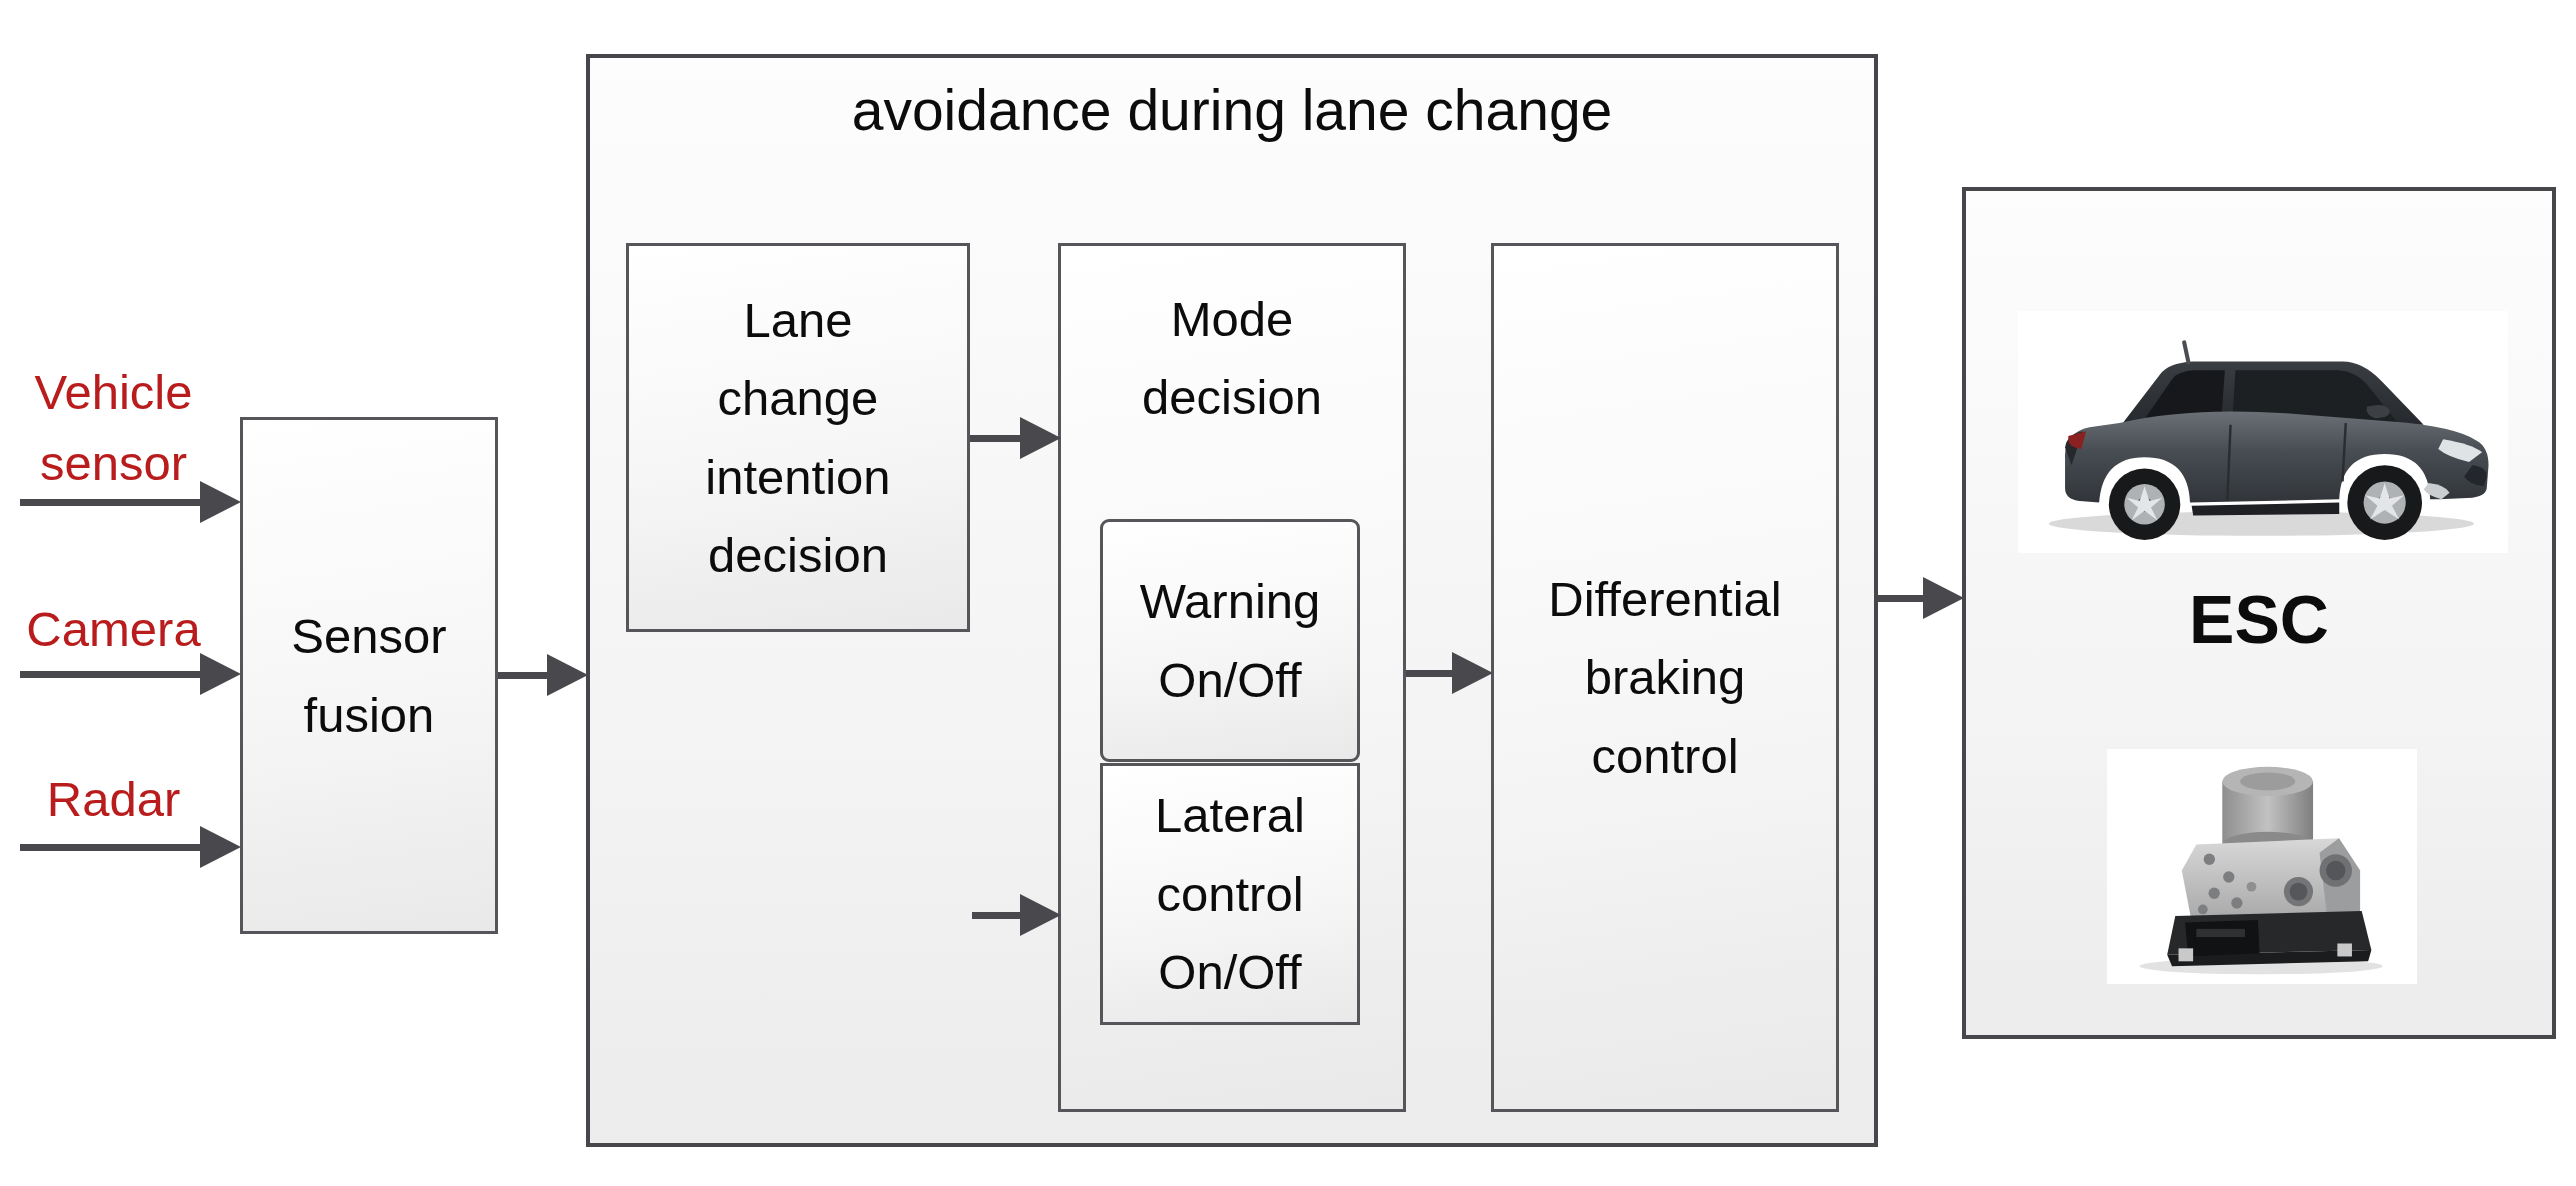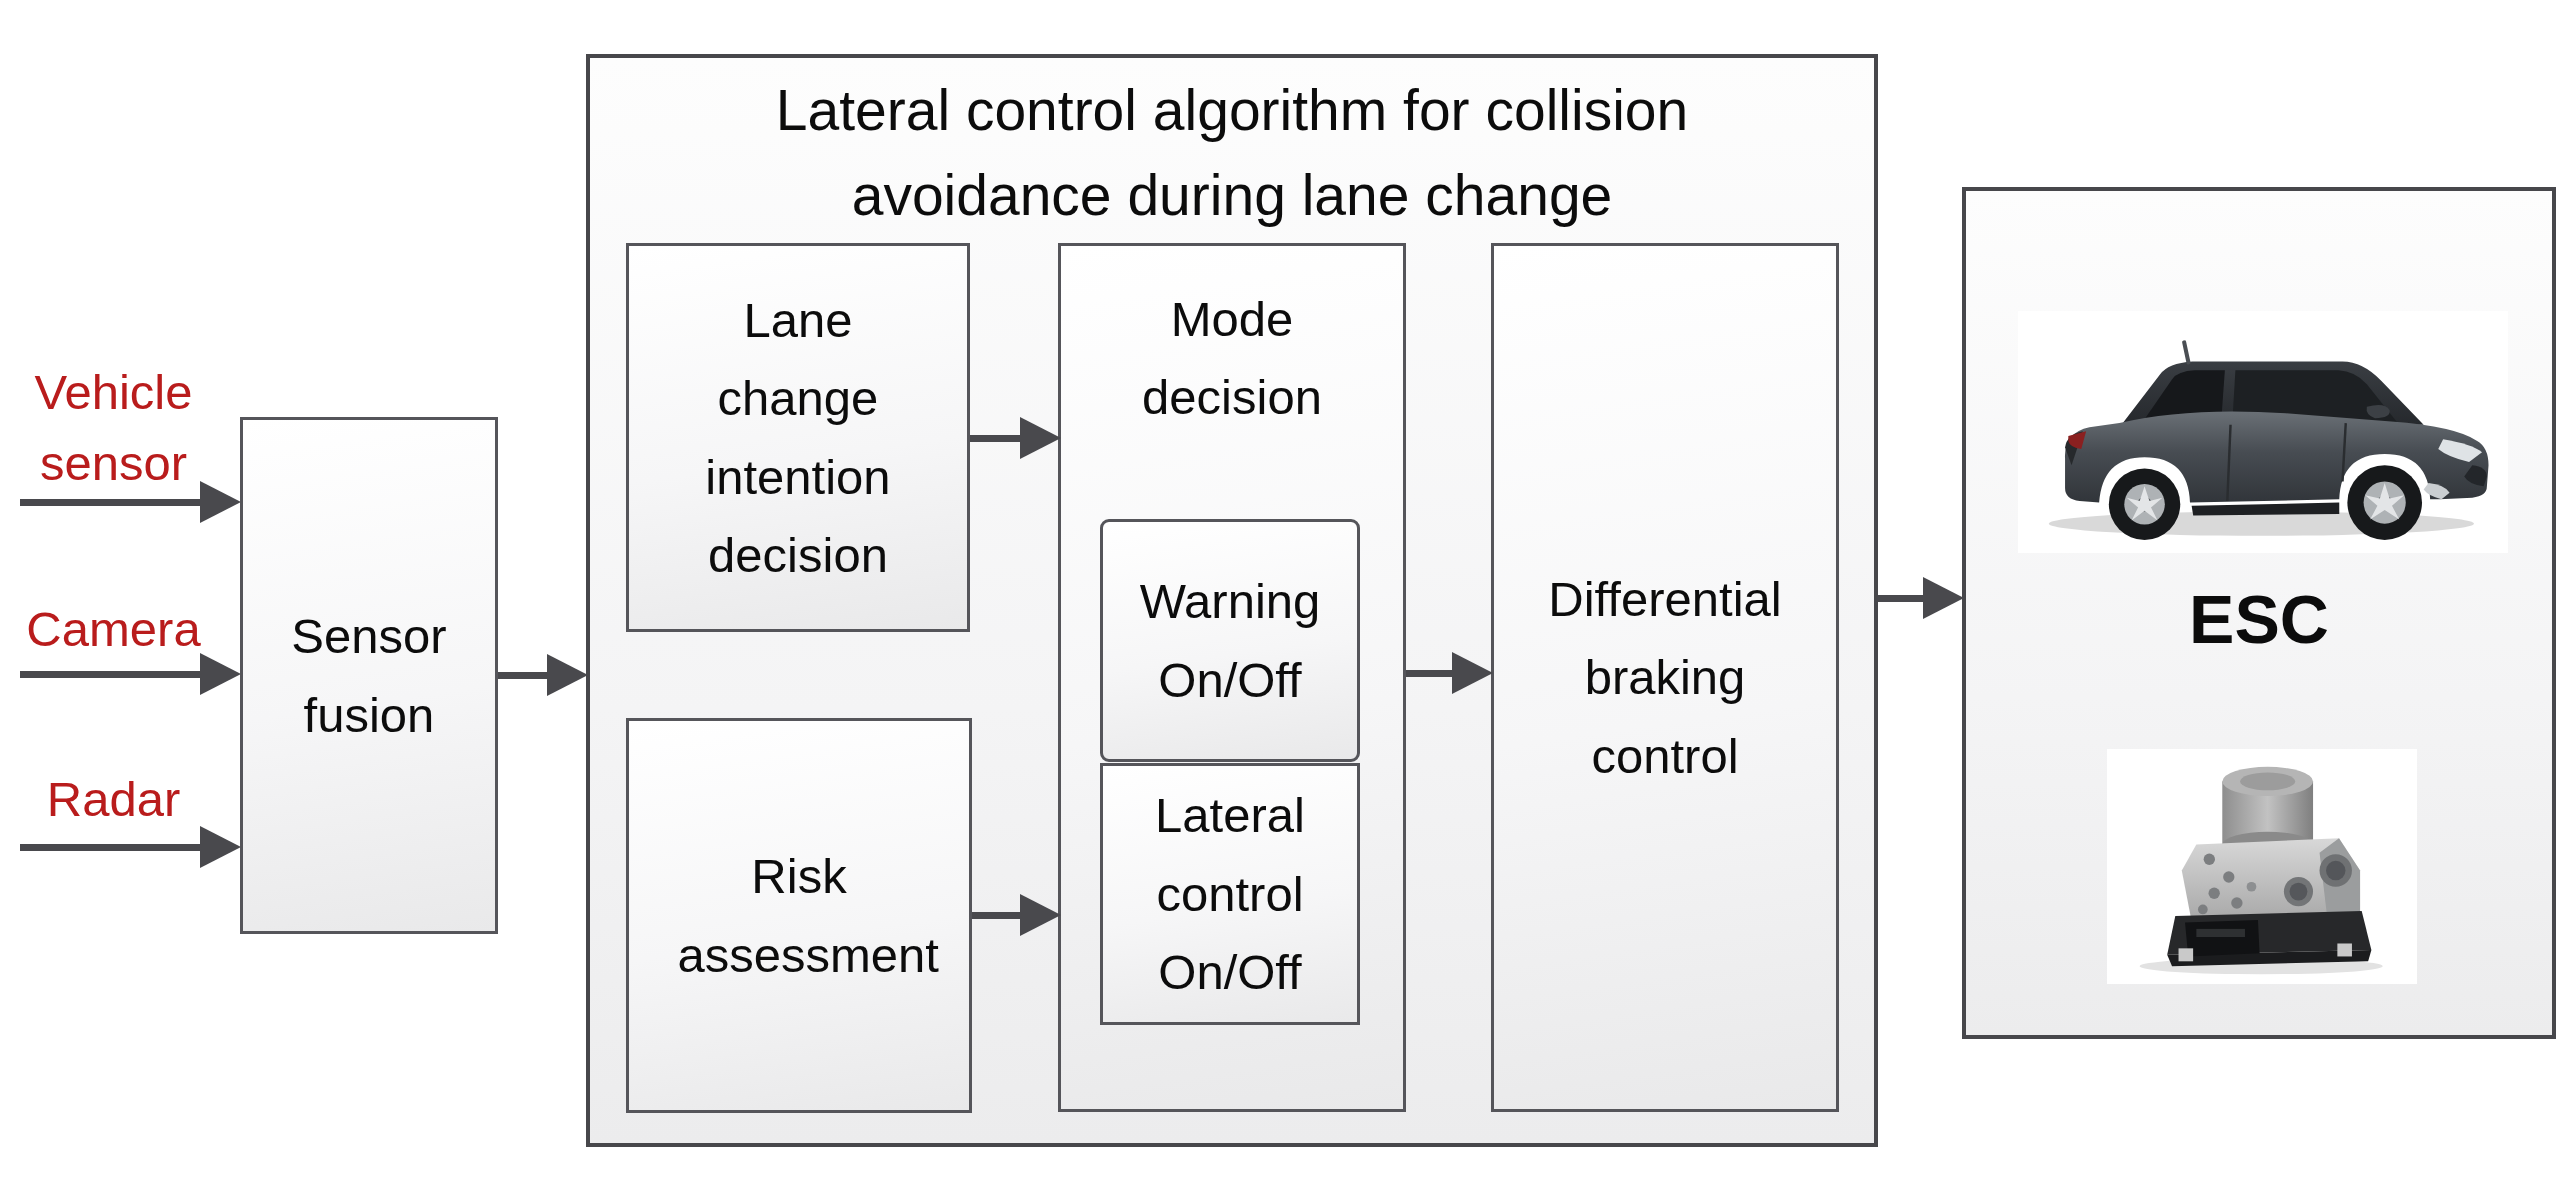--- a/index.html
+++ b/index.html
@@ -120,32 +120,28 @@
     <div class="blabel tw250">Sensor fusion</div>
   </div>
 
   <div>
     <div class="arrow-line" style="left:498px;top:672px;width:50px;"></div>
     <div class="arrow-head" style="left:547px;top:654px;"></div>
   </div>
 
   <div class="box container-box" style="left:586px;top:54px;width:1292px;height:1093px;">
     <div class="algo-title">
-      <div>Lateral control algorithm for collision</div>
       <div>avoidance during lane change</div>
     </div>
   </div>
 
   <div class="box" style="left:626px;top:243px;width:344px;height:389px;">
     <div class="blabel tw280">Lane change intention decision</div>
   </div>
 
-  <div class="box" style="left:626px;top:718px;width:346px;height:395px;">
-    <div class="blabel tw300">Risk assessment</div>
-  </div>
 
   <div class="box" style="left:1058px;top:243px;width:348px;height:869px;align-items:flex-start;">
     <div class="blabel tw300" style="margin-top:34px;">Mode decision</div>
   </div>
 
   <div class="box" style="left:1100px;top:519px;width:260px;height:243px;border-radius:9px;">
     <div class="blabel tw280">Warning On/Off</div>
   </div>
 
   <div class="box" style="left:1100px;top:757px;width:260px;height:262px;margin-top:6px;">

